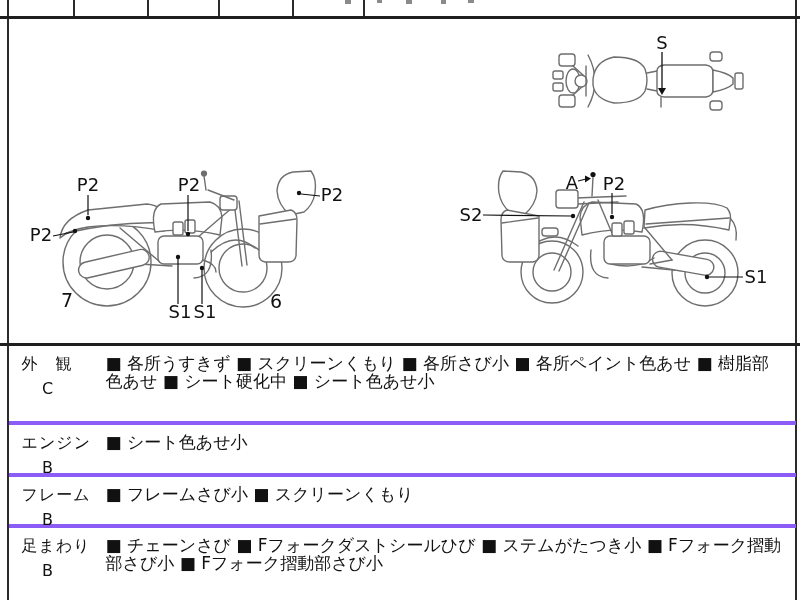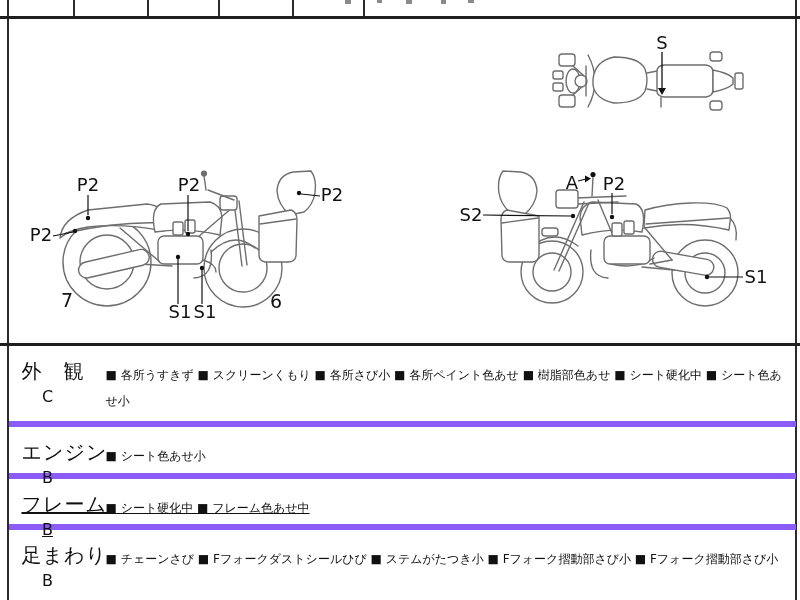--- a/index.html
+++ b/index.html
@@ -8,26 +8,26 @@
     font-family:"DejaVu Sans","Liberation Sans",sans-serif;color:#111;
   }
   .vline{position:absolute;width:1.5px;background:#2b2b2b;}
   .hline-thick{position:absolute;left:0;right:0;height:3px;background:#1f1f1f;}
   .frag{position:absolute;background:#8a8a8a;}
   .bike-svg{position:absolute;}
   .bike-svg text{font-family:"DejaVu Sans","Liberation Sans",sans-serif;fill:#111;}
 
   #rows{position:absolute;left:8.5px;top:346px;width:787px;}
   .insp-row{display:flex;box-sizing:border-box;}
-  .insp-row.b{border-top:6px solid #8b5cf6;}
+  .insp-row.b{border-top:4px solid #8b5cf6;}
   .label-col{width:97px;flex:0 0 97px;padding:5px 0 0 13px;box-sizing:border-box;}
-  .sec-label{font-size:20px;line-height:25px;letter-spacing:1px;white-space:nowrap;margin-top:8px;}
+  .sec-label{font-size:16px;line-height:25px;letter-spacing:1px;white-space:nowrap;}
   .grade{font-size:16px;line-height:24px;width:52px;text-align:center;margin-top:1px;}
-  .detail-col{flex:1;padding:16px 10px 0 0;font-size:12px;line-height:26px;word-break:break-all;}
-  .r1{height:75px;} .r2{height:52px;} .r3{height:51px;text-decoration:underline;} .r4{height:76px;}
+  .detail-col{flex:1;padding:8px 10px 0 0;font-size:17px;line-height:18px;word-break:break-all;}
+  .r1{height:75px;} .r2{height:52px;} .r3{height:51px;} .r4{height:76px;}
 </style>
 </head>
 <body>
 
 <div class="vline" style="left:7px;top:0;height:600px;"></div>
 <div class="vline" style="left:795px;top:0;height:600px;"></div>
 
 <div class="vline" style="left:73px;top:0;height:17px;"></div>
 <div class="vline" style="left:147px;top:0;height:17px;"></div>
 <div class="vline" style="left:218px;top:0;height:17px;"></div>
@@ -211,21 +211,21 @@
       <div class="sec-label">エンジン</div>
       <div class="grade">B</div>
     </div>
     <div class="detail-col">■ シート色あせ小</div>
   </div>
   <div class="insp-row b r3">
     <div class="label-col">
       <div class="sec-label">フレーム</div>
       <div class="grade">B</div>
     </div>
-    <div class="detail-col">■ シート硬化中  ■ フレーム色あせ中</div>
+    <div class="detail-col">■ フレームさび小  ■ スクリーンくもり</div>
   </div>
   <div class="insp-row b r4">
     <div class="label-col">
       <div class="sec-label">足まわり</div>
       <div class="grade">B</div>
     </div>
     <div class="detail-col">■ チェーンさび  ■ Fフォークダストシールひび  ■ ステムがたつき小  ■ Fフォーク摺動部さび小  ■ Fフォーク摺動部さび小</div>
   </div>
 </div>
 

